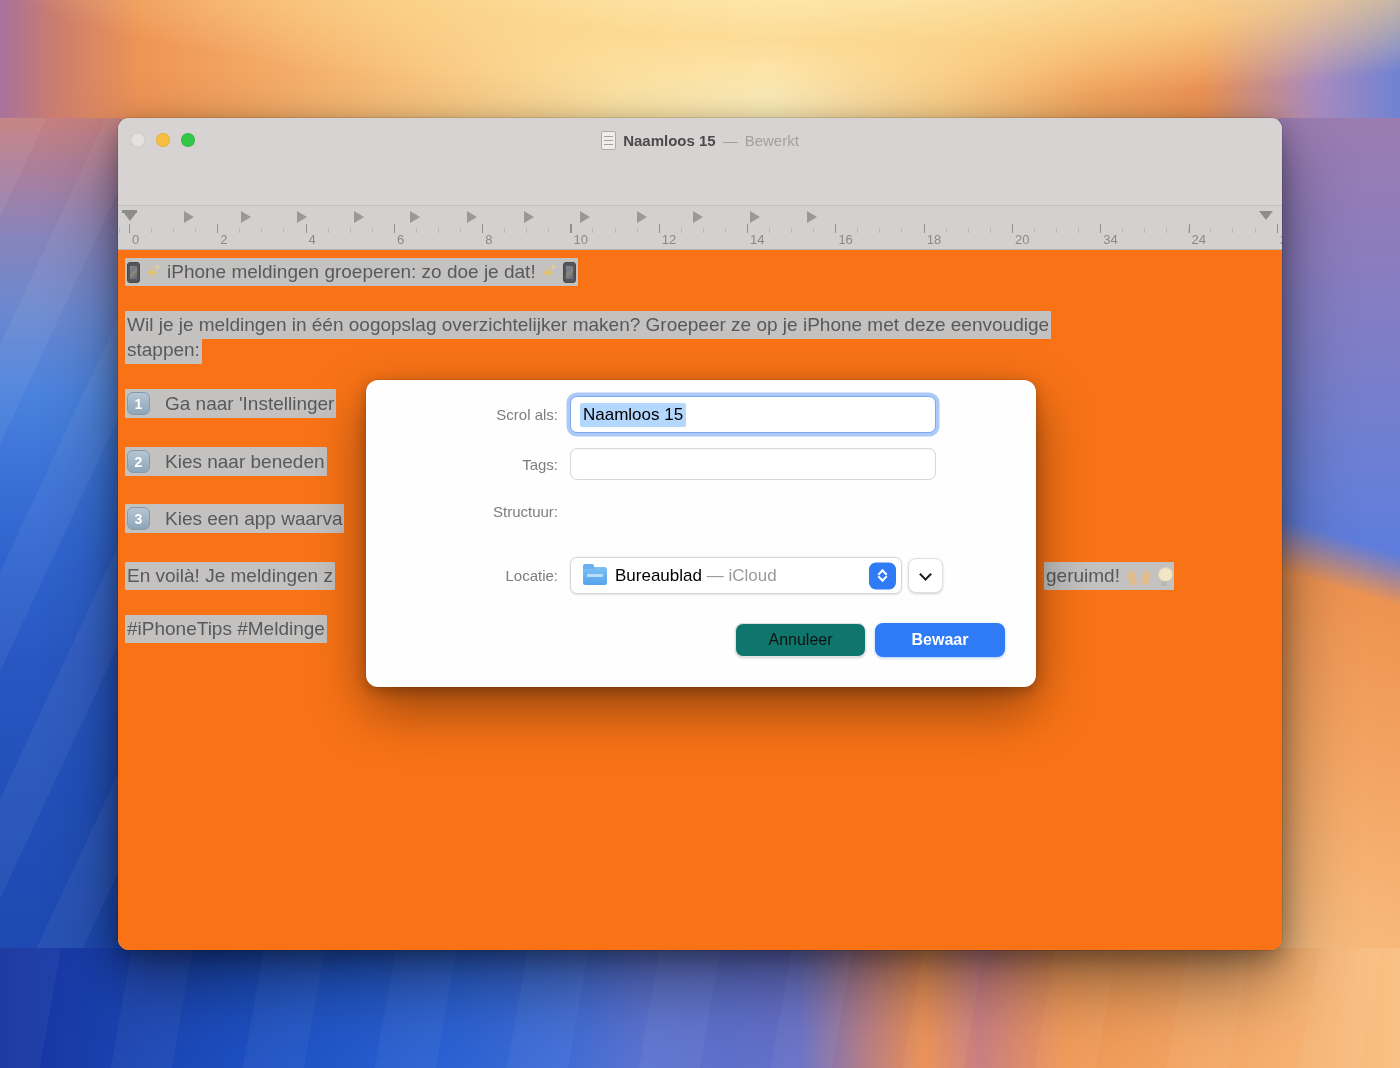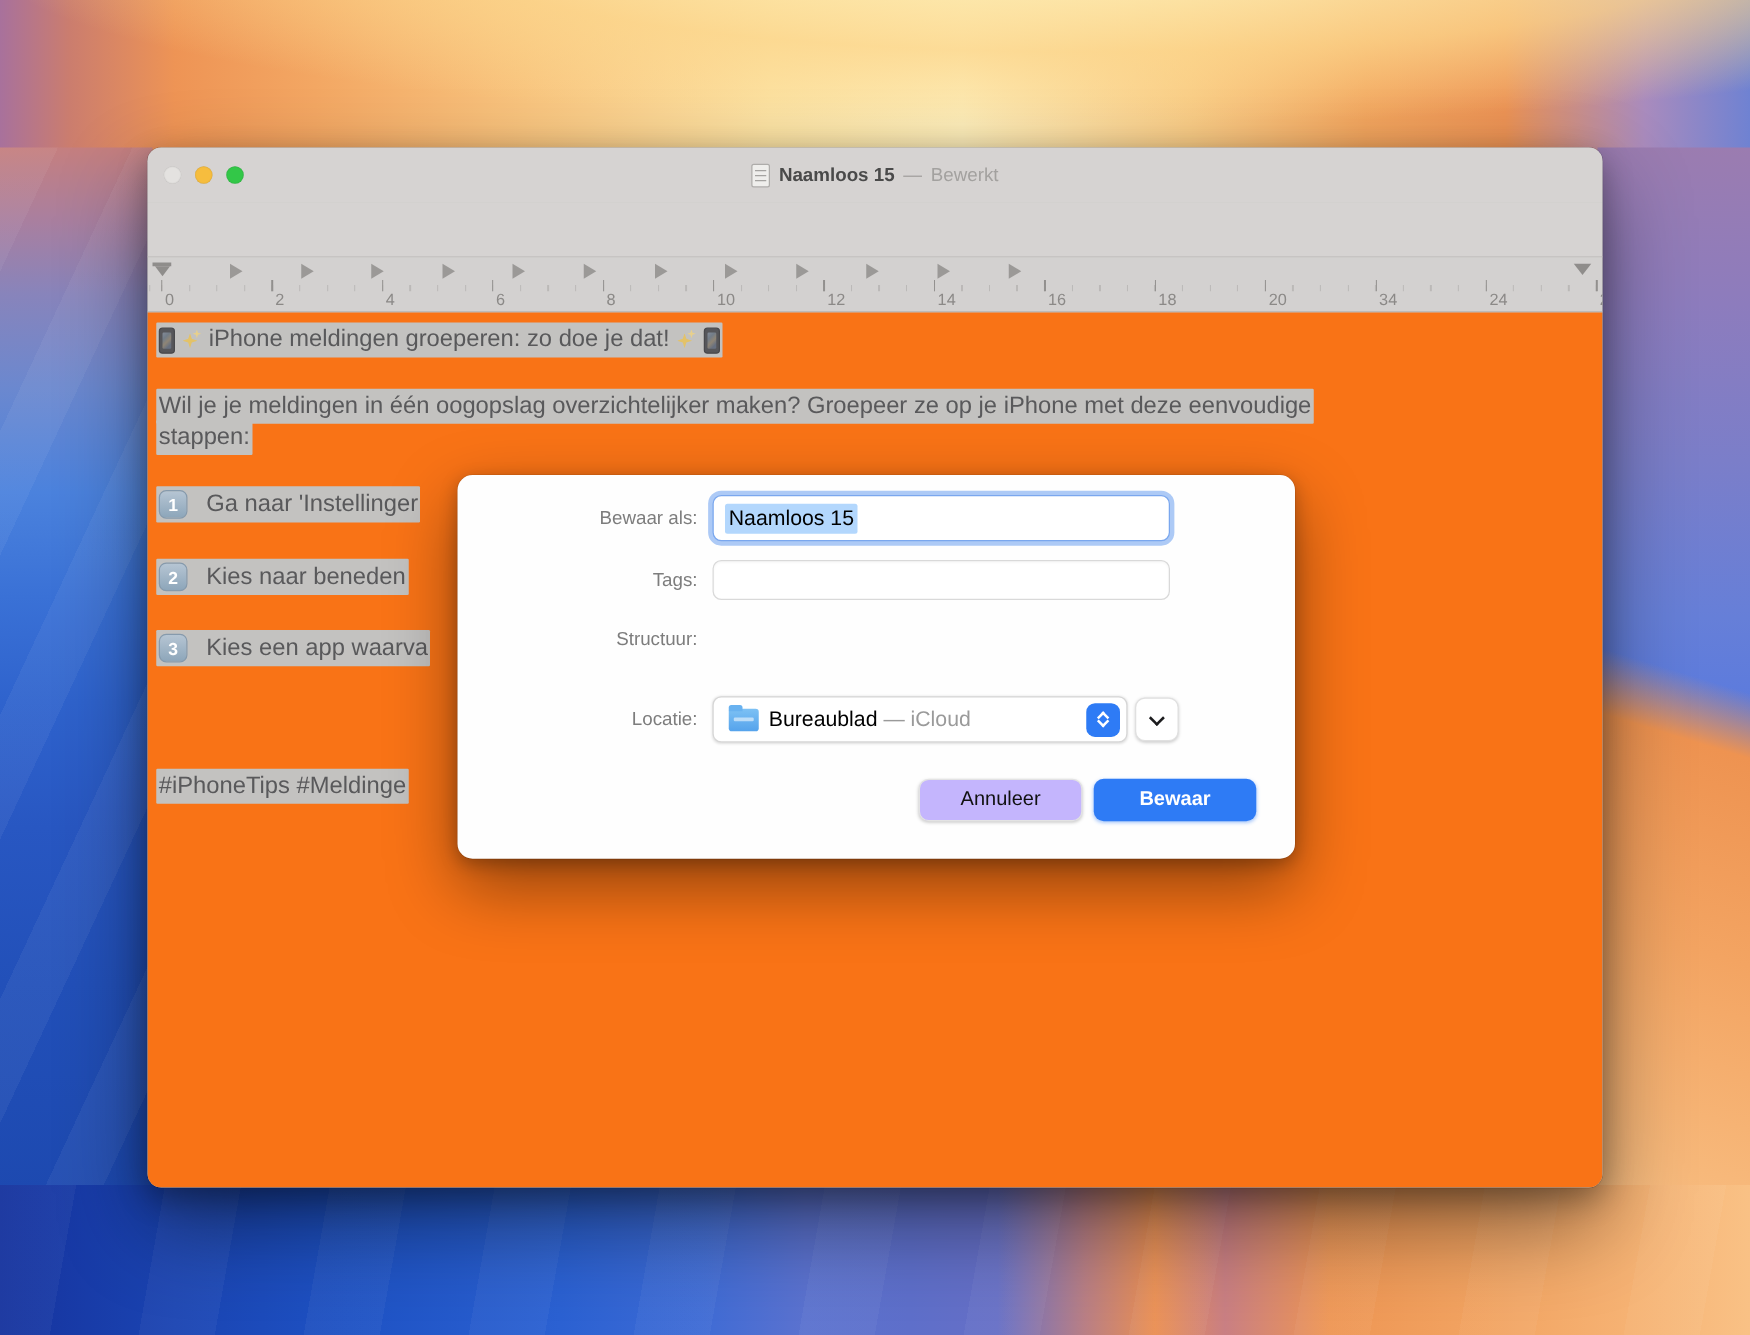--- a/index.html
+++ b/index.html
@@ -142,21 +142,21 @@
     background:var(--accent,#2e7bf5); display:flex; flex-direction:column; align-items:center; justify-content:center; gap:2px; }
   .stepper .chev { border-color:#fff; border-width:2px; width:7px; height:7px; }
   .folder { width:24px; height:18px; border-radius:2.5px; background:linear-gradient(180deg,#7dc1f4,#55a3ec); position:relative; flex:none; }
   .folder:before { content:""; position:absolute; left:0; top:-2.5px; width:11px; height:5px; border-radius:2px 2px 0 0; background:#69b2f0; }
   .folder:after { content:""; position:absolute; left:4px; top:7px; width:16px; height:3px; background:rgba(255,255,255,.55); border-radius:1px; }
   .loc-dim { color:#9a9a9a; }
   .expand-btn { position:absolute; left:542px; top:178px; width:35px; height:35px; border-radius:8px; background:#fff;
     border:1px solid #e0e0e0; box-shadow:0 1px 2.5px rgba(0,0,0,.18); display:flex; align-items:center; justify-content:center; }
   .expand-btn .chev { width:9px; height:9px; border-color:#1c1c1e; border-width:2px; }
   .btn { position:absolute; top:243px; height:34px; border-radius:8px; font-size:16px; display:flex; align-items:center; justify-content:center; }
-  .btn-cancel { left:369px; width:131px; background:#c4b5fd; color:#111; border:1px solid #e3e3e3; box-shadow:0 1px 2.5px rgba(0,0,0,.18); }
+  .btn-cancel { left:369px; width:131px; background:#0f766e; color:#111; border:1px solid #e3e3e3; box-shadow:0 1px 2.5px rgba(0,0,0,.18); }
   .btn-save { left:509px; width:130px; background:var(--accent,#2e7bf5); color:#fff; font-weight:bold; box-shadow:0 1px 3px rgba(46,123,245,.4); }
 </style>
 </head>
 <body>
 
 <div class="wp wp-top"></div>
 <div class="wp wp-left"></div>
 <div class="wp wp-right"></div>
 <div class="wp wp-bottom"></div>
 
@@ -295,28 +295,38 @@
           <span class="keycap">2</span>
           <span>Kies naar beneden</span>
         </span>
     </div>
     <div class="dline" style="top:254px">
       <span class="selband">
           <span class="keycap">3</span>
           <span>Kies een app waarva</span>
         </span>
     </div>
+    <div class="dline" style="top:312px; width:1150px">
+      <span class="selband">En voilà! Je meldingen z</span>
+      <span class="seg-right">
+        <span class="selband">
+          <span>geruimd!</span>
+          <span class="em hands"></span>
+          <span class="em bulb"></span>
+        </span>
+      </span>
+    </div>
     <div class="dline" style="top:365px">
       <span class="selband">#iPhoneTips #Meldinge</span>
     </div>
   </div>
 </div>
 
 <div class="dialog">
-  <div class="dlabel" style="top:26px">Bewaar als:</div>
+  <div class="dlabel" style="top:26px">Scrol als:</div>
   <div class="fld fld-name">
     <span class="seltext">Naamloos 15</span>
   </div>
 
   <div class="dlabel" style="top:76px">Tags:</div>
   <div class="fld fld-tags"></div>
 
   <div class="dlabel" style="top:123px">Structuur:</div>
 
   <div class="dlabel" style="top:187px">Locatie:</div>

